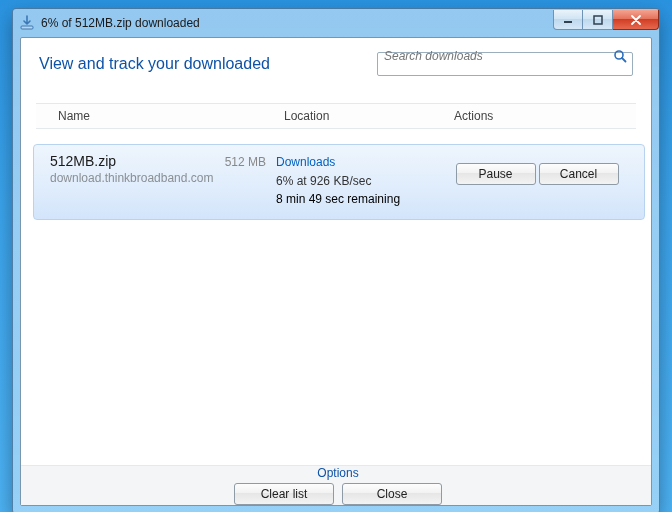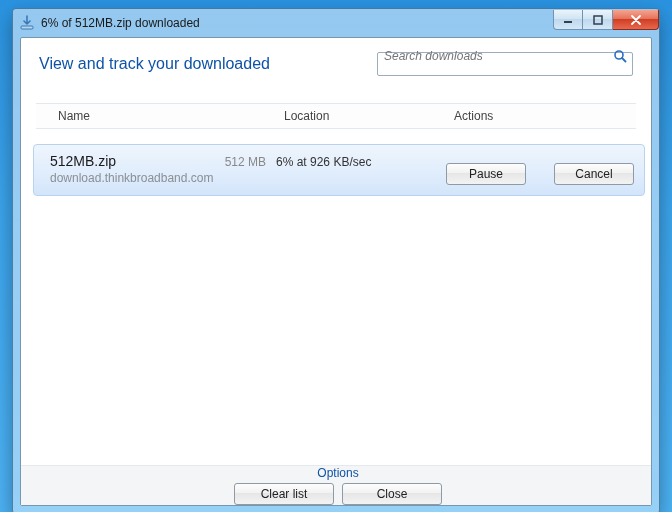--- a/index.html
+++ b/index.html
@@ -86,21 +86,21 @@
 }
 .col-name { width: 242px; padding-left: 16px; }
 .fname { font-size: 14px; color: #1a1a1a; display:inline-block; }
 .fsize { float: right; color: #888; font-size: 12px; margin-right: 10px; margin-top: 2px; }
 .fsrc { color: #8a8f94; margin-top: 2px; }
 
 .col-loc { width: 170px; color: #333; line-height: 1.55; }
 .loc-link { color: #0061c1; }
 .eta { color: #000; }
 
-.col-act { flex: 1; display: flex; gap: 3px; padding-top: 10px; padding-right: 10px; justify-content: space-between; }
+.col-act { flex: 1; display: flex; gap: 3px; padding-top: 10px; padding-right: 16px; justify-content: center; }
 .btn {
   height: 22px; min-width: 80px; font-size: 12px; color: #222;
   background: linear-gradient(180deg, #fdfdfd 0%, #f2f2f2 45%, #e6e6e6 46%, #f3f3f3 100%);
   border: 1px solid #8e9aa5; border-radius: 3px; cursor: pointer;
 }
 
 
 .footer {
   position: absolute; left: 0; right: 0; bottom: 0; height: 40px;
   border-top: 1px solid #e4e9ee; background: #f4f5f6;
@@ -167,21 +167,23 @@
 
     <div class="row">
       <div class="col-name">
         <div>
           <span class="fname">512MB.zip</span>
           <span class="fsize">512 MB</span>
         </div>
         <div class="fsrc">download.thinkbroadband.com</div>
       </div>
       <div class="col-loc">
+        <div class="loc-link">Downloads</div>
         <div>6% at 926 KB/sec</div>
+        <div class="eta">8 min 49 sec remaining</div>
       </div>
       <div class="col-act">
         <button class="btn">Pause</button>
         <button class="btn">Cancel</button>
       </div>
     </div>
 
     <div class="footer">
       <span class="options-link">Options</span>
       <div class="footer-btns">

